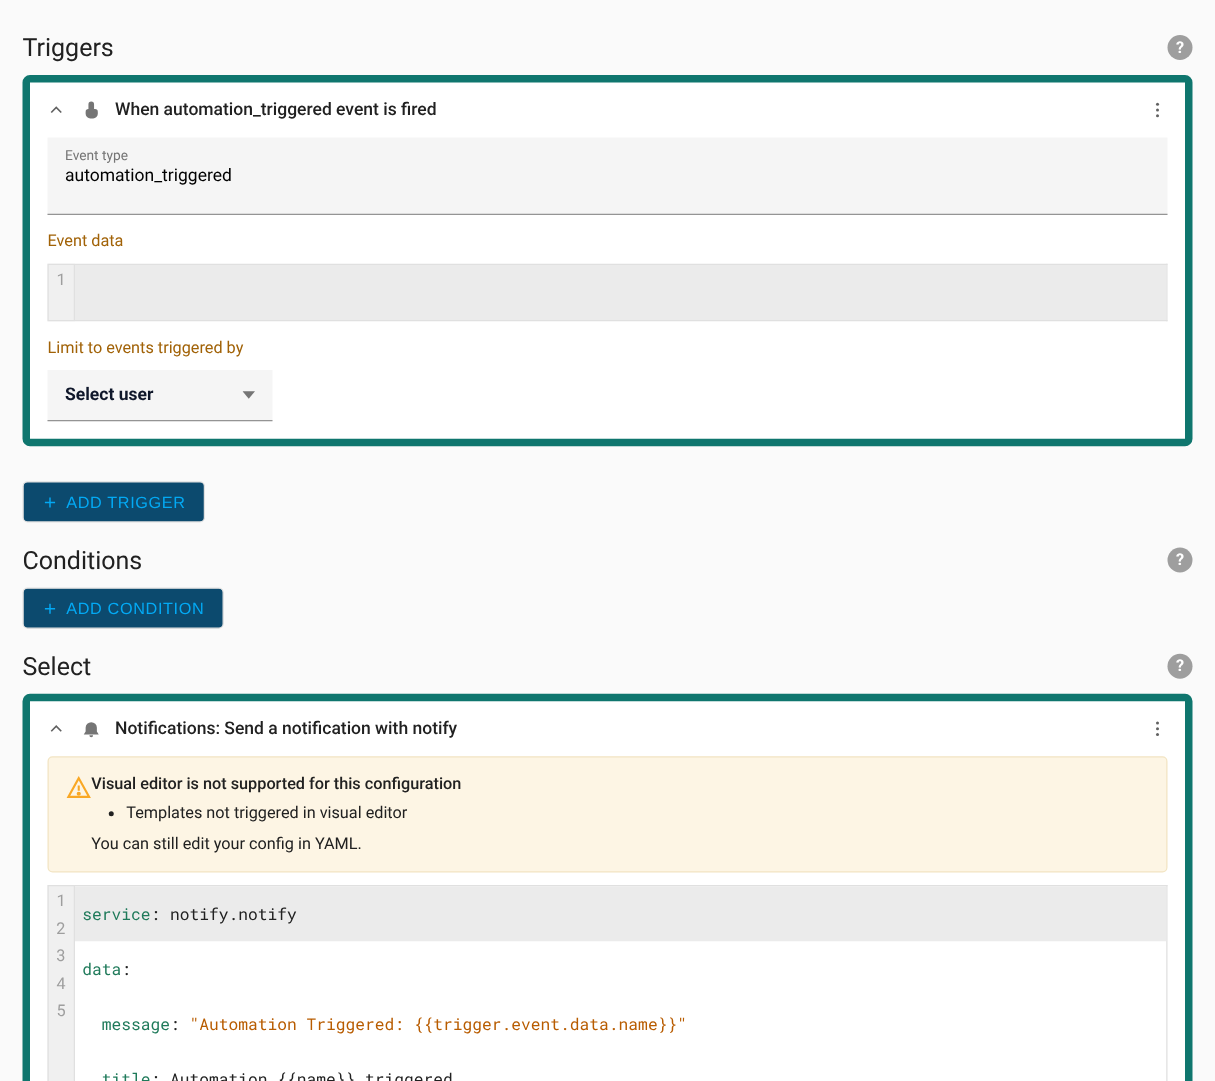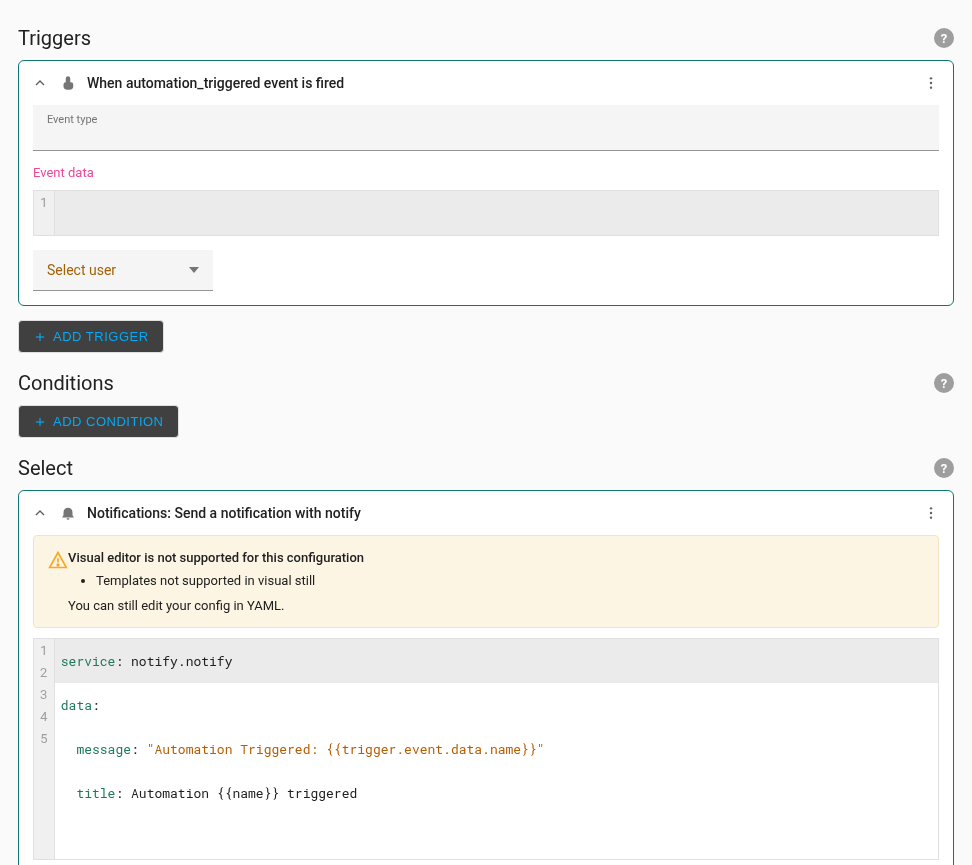--- a/index.html
+++ b/index.html
@@ -31,22 +31,22 @@
       font-size: 13px;
       font-weight: bold;
       display: flex;
       align-items: center;
       justify-content: center;
       cursor: pointer;
     }
     .card {
       background: #fff;
       border-radius: 6px;
-      border: 1px solid #0f766e;
-      margin-bottom: 14px;
+      border: 6px solid #0f766e;
+      margin-bottom: 28px;
       padding: 0;
     }
     .card-header {
       display: flex;
       align-items: center;
       padding: 12px 12px;
       gap: 10px;
     }
     .card-body {
       padding: 0 14px 14px 14px;
@@ -89,21 +89,21 @@
     .input-value {
       font-size: 14px;
       border: none;
       background: transparent;
       width: 100%;
       outline: none;
       font-family: inherit;
     }
     .field-label {
       font-size: 13px;
-      color: #ec4899;
+      color: #a16207;
       margin-bottom: 10px;
     }
     .code-block {
       display: flex;
       font-family: "Roboto Mono", "Courier New", monospace;
       font-size: 13px;
       margin-bottom: 14px;
     }
     .gutter {
       background: #f0f0f0;
@@ -125,30 +125,31 @@
     }
     .code-area .code-line.cursor { background: #ebebeb; }
     .select-field {
       background: #f5f5f5;
       border-bottom: 1px solid #949494;
       padding: 12px 14px;
       width: 180px;
       display: flex;
       justify-content: space-between;
       align-items: center;
-      color: #a16207;
-      cursor: pointer;
+      color: #0f172a;
+      cursor: pointer;
+      font-weight: bold;
     }
     .select-field svg { width: 10px; height: 10px; fill: #757575; }
     .add-btn {
       display: inline-flex;
       align-items: center;
       gap: 6px;
       border: 1px solid #e0e0e0;
-      background: #404040;
+      background: #0c4a6e;
       color: #03a9f4;
       font-size: 13px;
       font-weight: 500;
       letter-spacing: 0.5px;
       padding: 8px 14px;
       border-radius: 4px;
       cursor: pointer;
     }
     .add-btn svg { width: 14px; height: 14px; fill: #03a9f4; }
     .alert {
@@ -199,30 +200,32 @@
       <svg viewBox="0 0 24 24" fill="currentColor">
           <circle cx="12" cy="5" r="1.8"></circle>
           <circle cx="12" cy="12" r="1.8"></circle>
           <circle cx="12" cy="19" r="1.8"></circle>
         </svg>
     </div>
   </div>
   <div class="card-body">
     <div class="input-field">
       <div class="input-label">Event type</div>
+      <input class="input-value" value="automation_triggered" style="">
     </div>
     <div class="field-label">Event data</div>
     <div class="code-block">
       <div class="gutter">
           <div>1</div>
         </div>
       <div class="code-area">
           <div class="code-line cursor">&nbsp;</div>
         </div>
     </div>
+    <div class="field-label">Limit to events triggered by</div>
     <div class="select-field">
       <span>Select user</span>
       <svg viewBox="0 0 10 6">
           <path d="M0 0l5 6 5-6z"></path>
         </svg>
     </div>
   </div>
 </div>
 
 <button class="add-btn">
@@ -279,21 +282,21 @@
       <div class="alert-icon">
         <svg viewBox="0 0 24 24" fill="none" stroke="currentColor" stroke-width="2">
             <path d="M12 3L2 21h20L12 3z"></path>
             <line x1="12" y1="10" x2="12" y2="15"></line>
             <circle cx="12" cy="18" r="1" fill="currentColor"></circle>
           </svg>
       </div>
       <div class="alert-body">
         <div class="alert-title">Visual editor is not supported for this configuration</div>
         <ul>
-            <li>Templates not supported in visual still</li>
+            <li>Templates not triggered in visual editor</li>
           </ul>
         <div>You can still edit your config in YAML.</div>
       </div>
     </div>
     <div class="code-block">
       <div class="gutter">
         <div>1</div>
         <div>2</div>
         <div>3</div>
         <div>4</div>

